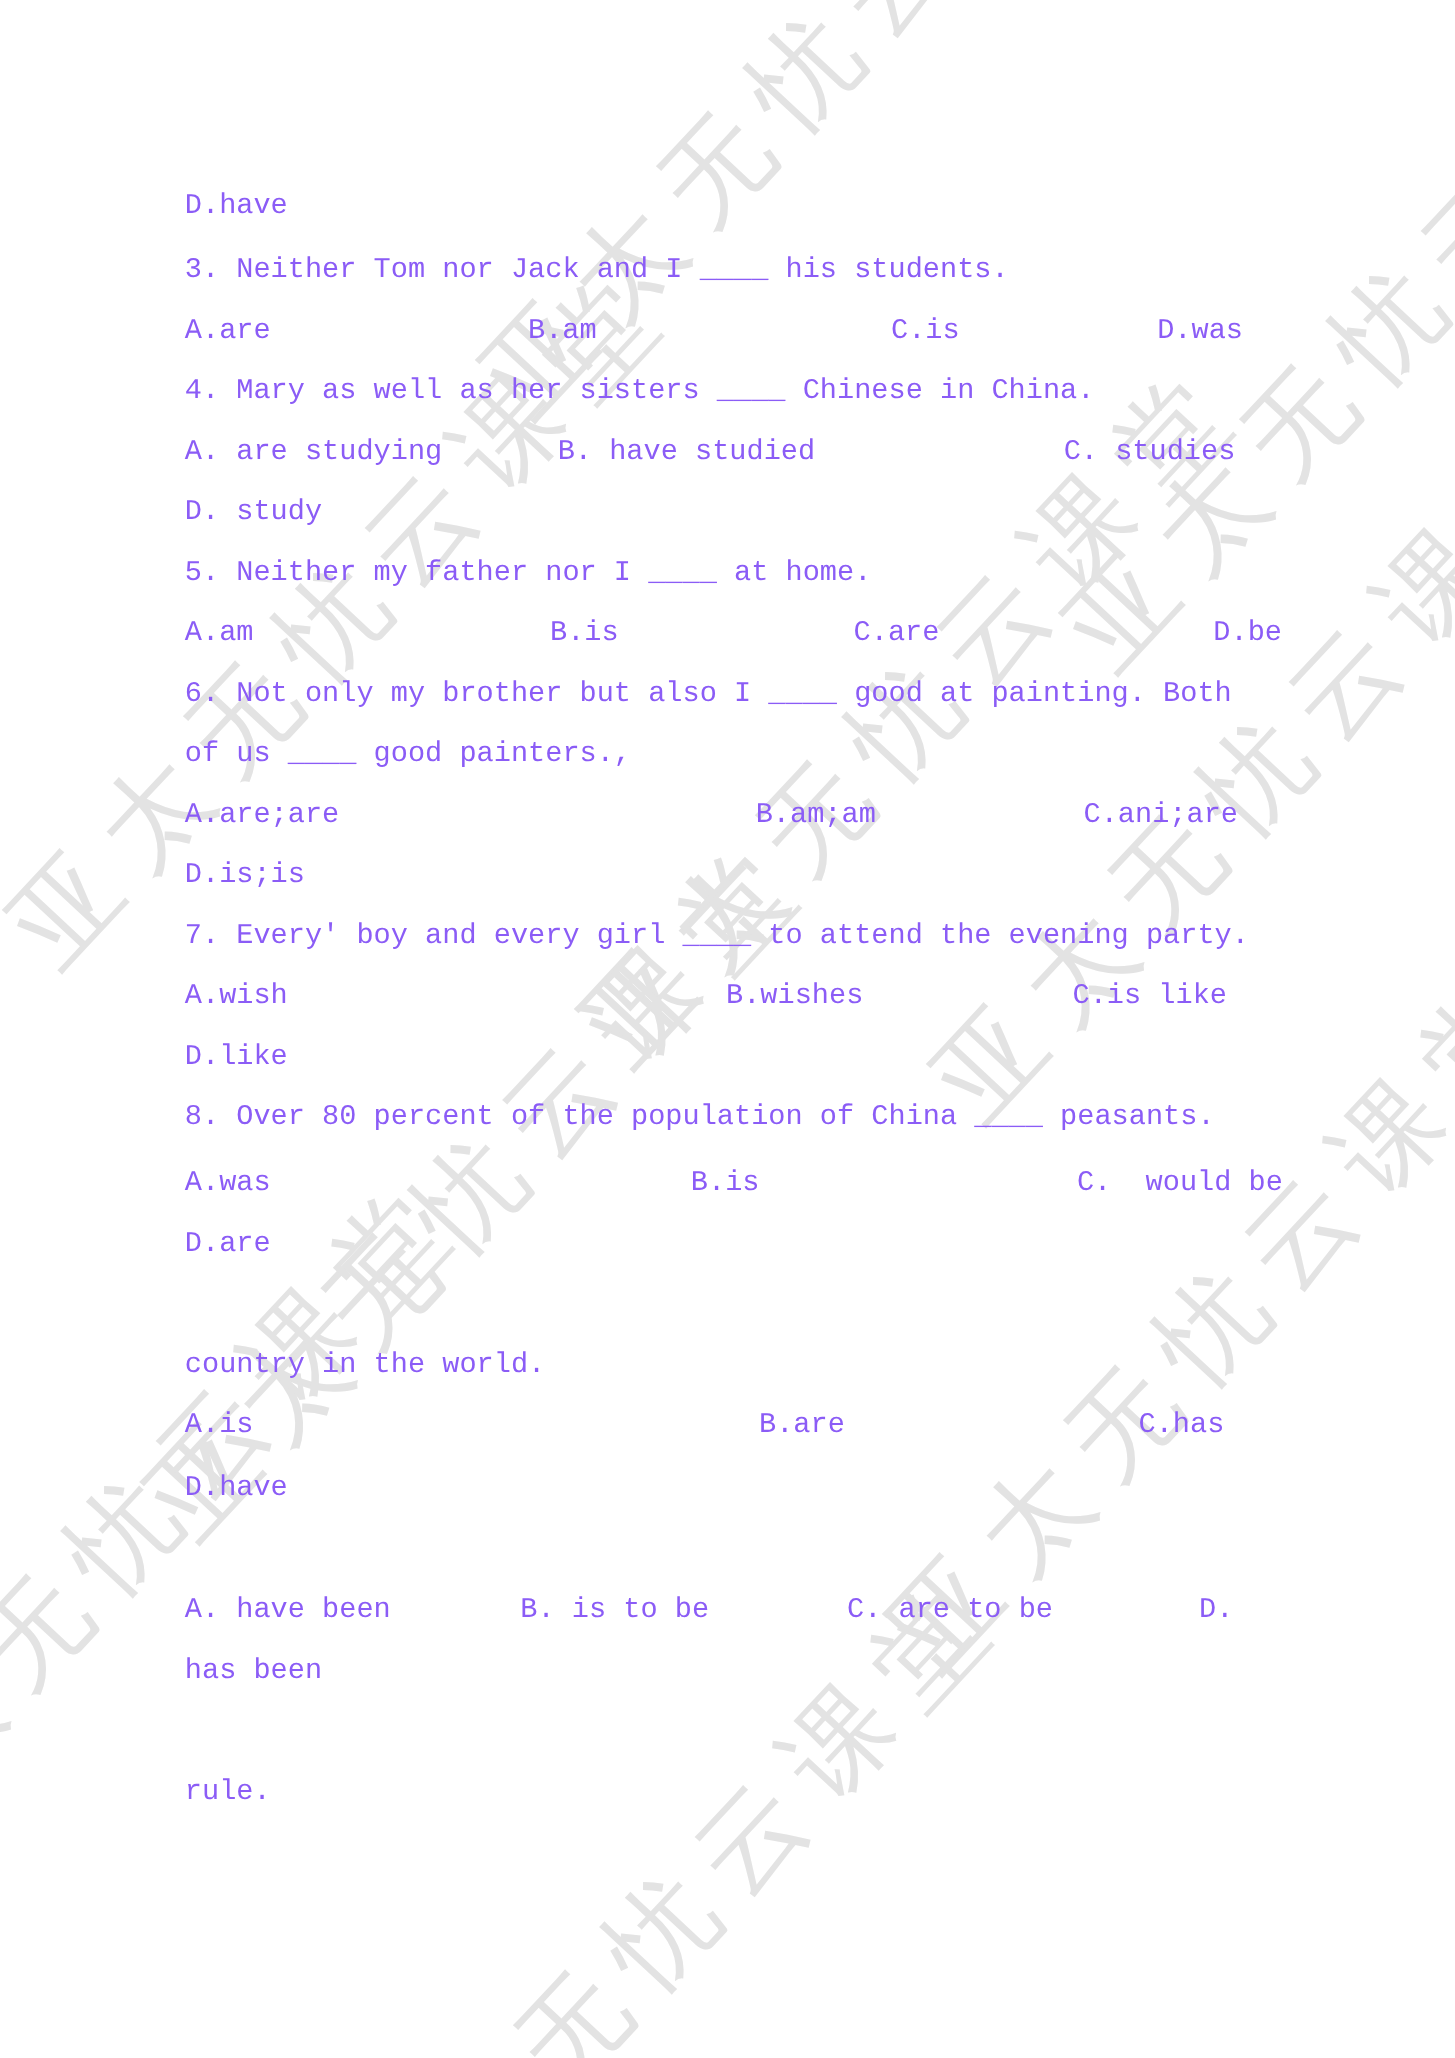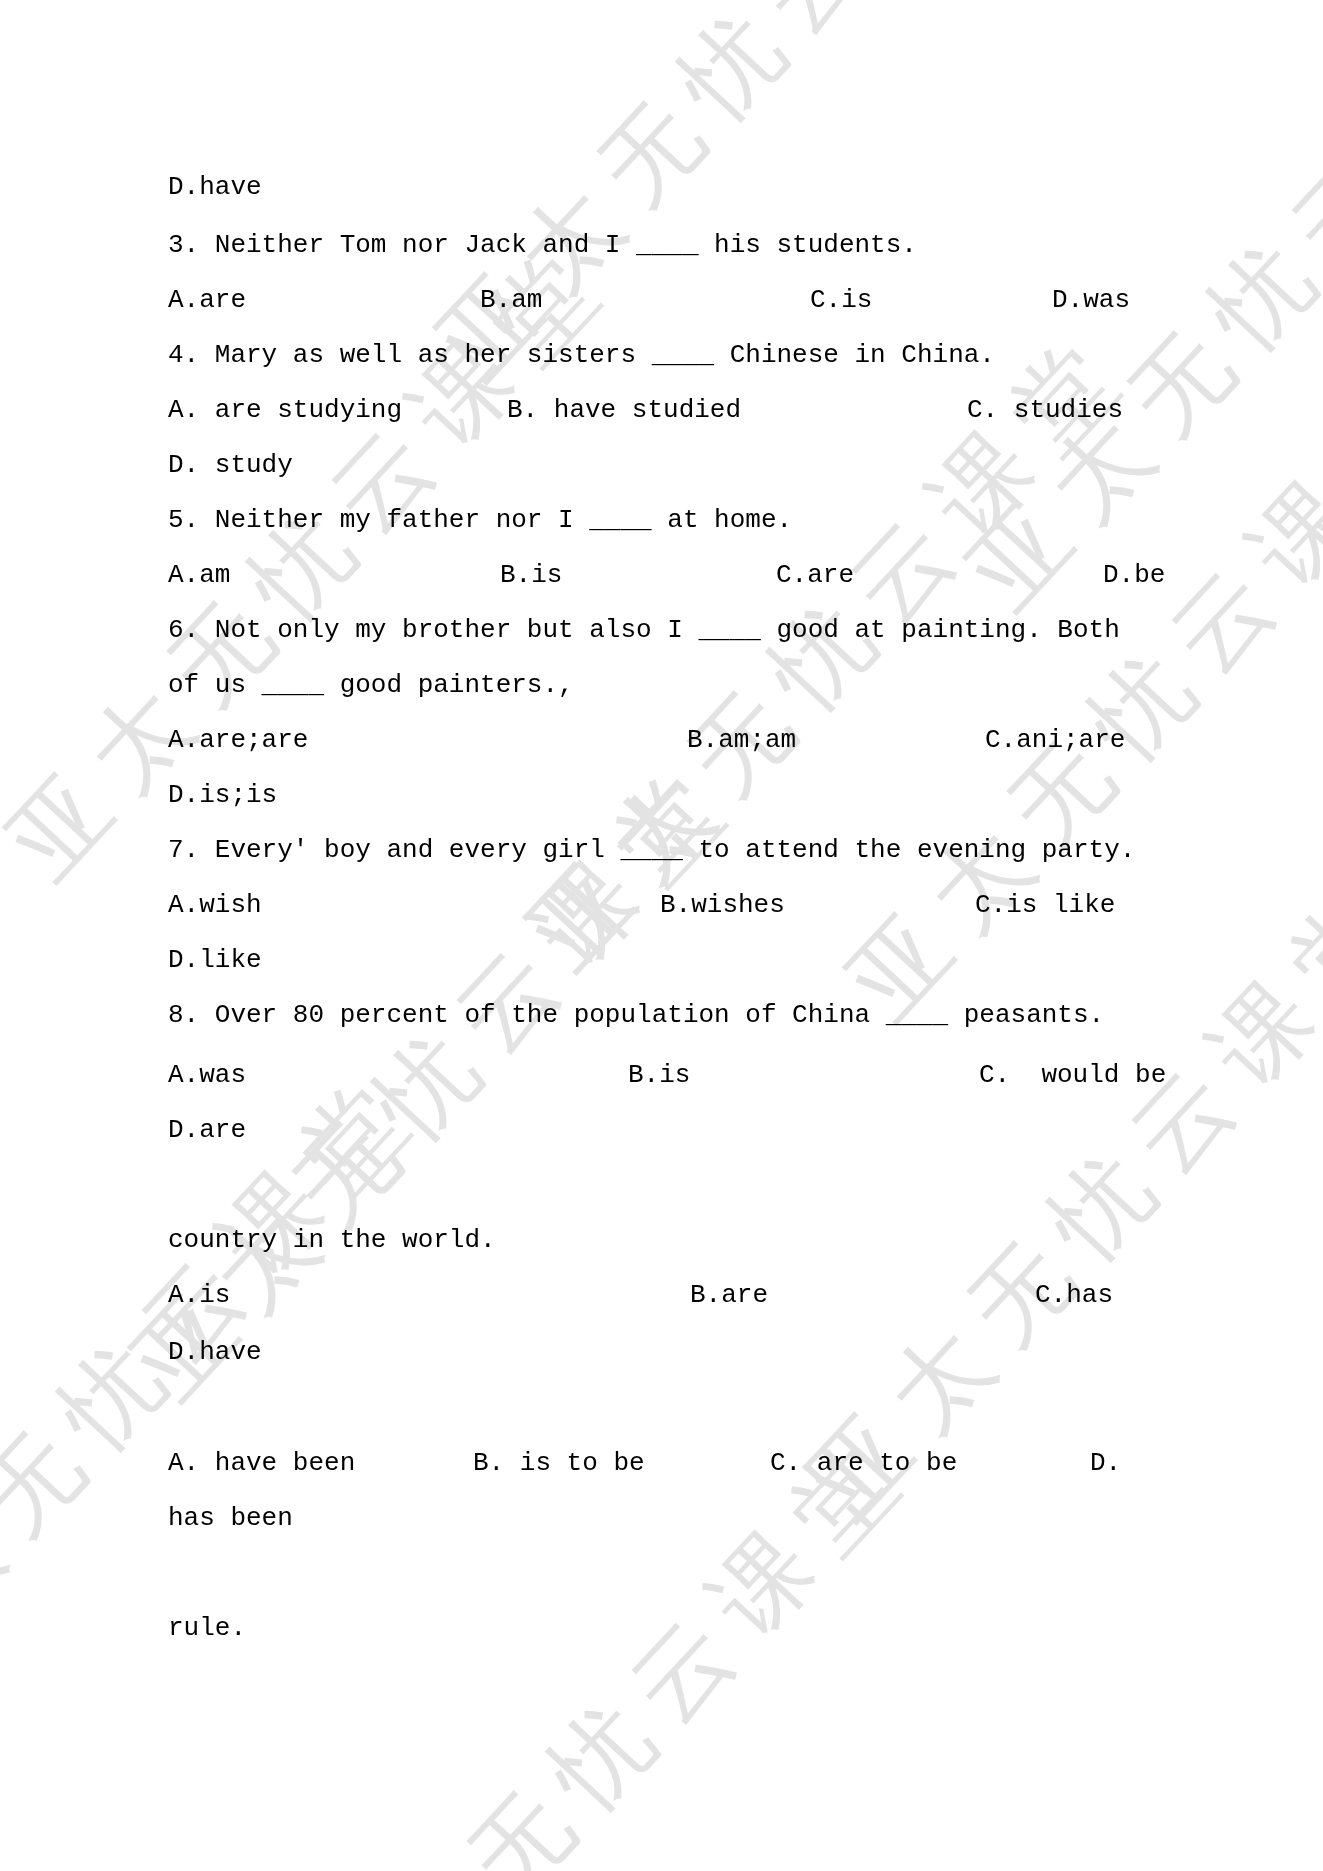--- a/index.html
+++ b/index.html
@@ -13,21 +13,21 @@
     position:absolute;
     font-family:"DejaVu Sans",sans-serif;
     font-size:96px;letter-spacing:22px;white-space:nowrap;
     color:#e3e3e3;
     transform:translate(-50%,-50%) rotate(-47deg);
     user-select:none;
   }
   .page{position:absolute;inset:0;z-index:1;}
   .seg{
     position:absolute;
-    font-size:26px;line-height:32px;color:#000000;
+    font-size:26px;line-height:32px;color:#8b5cf6;
     white-space:pre;
     text-align:center;
   }
 </style>
 </head>
 <body>
 
 <div class="wm-layer">
   <div class="wm" style="left:740px;top:60px">亚太无忧云课堂</div>
   <div class="wm" style="left:1270px;top:290px">亚太无忧云课堂</div>

